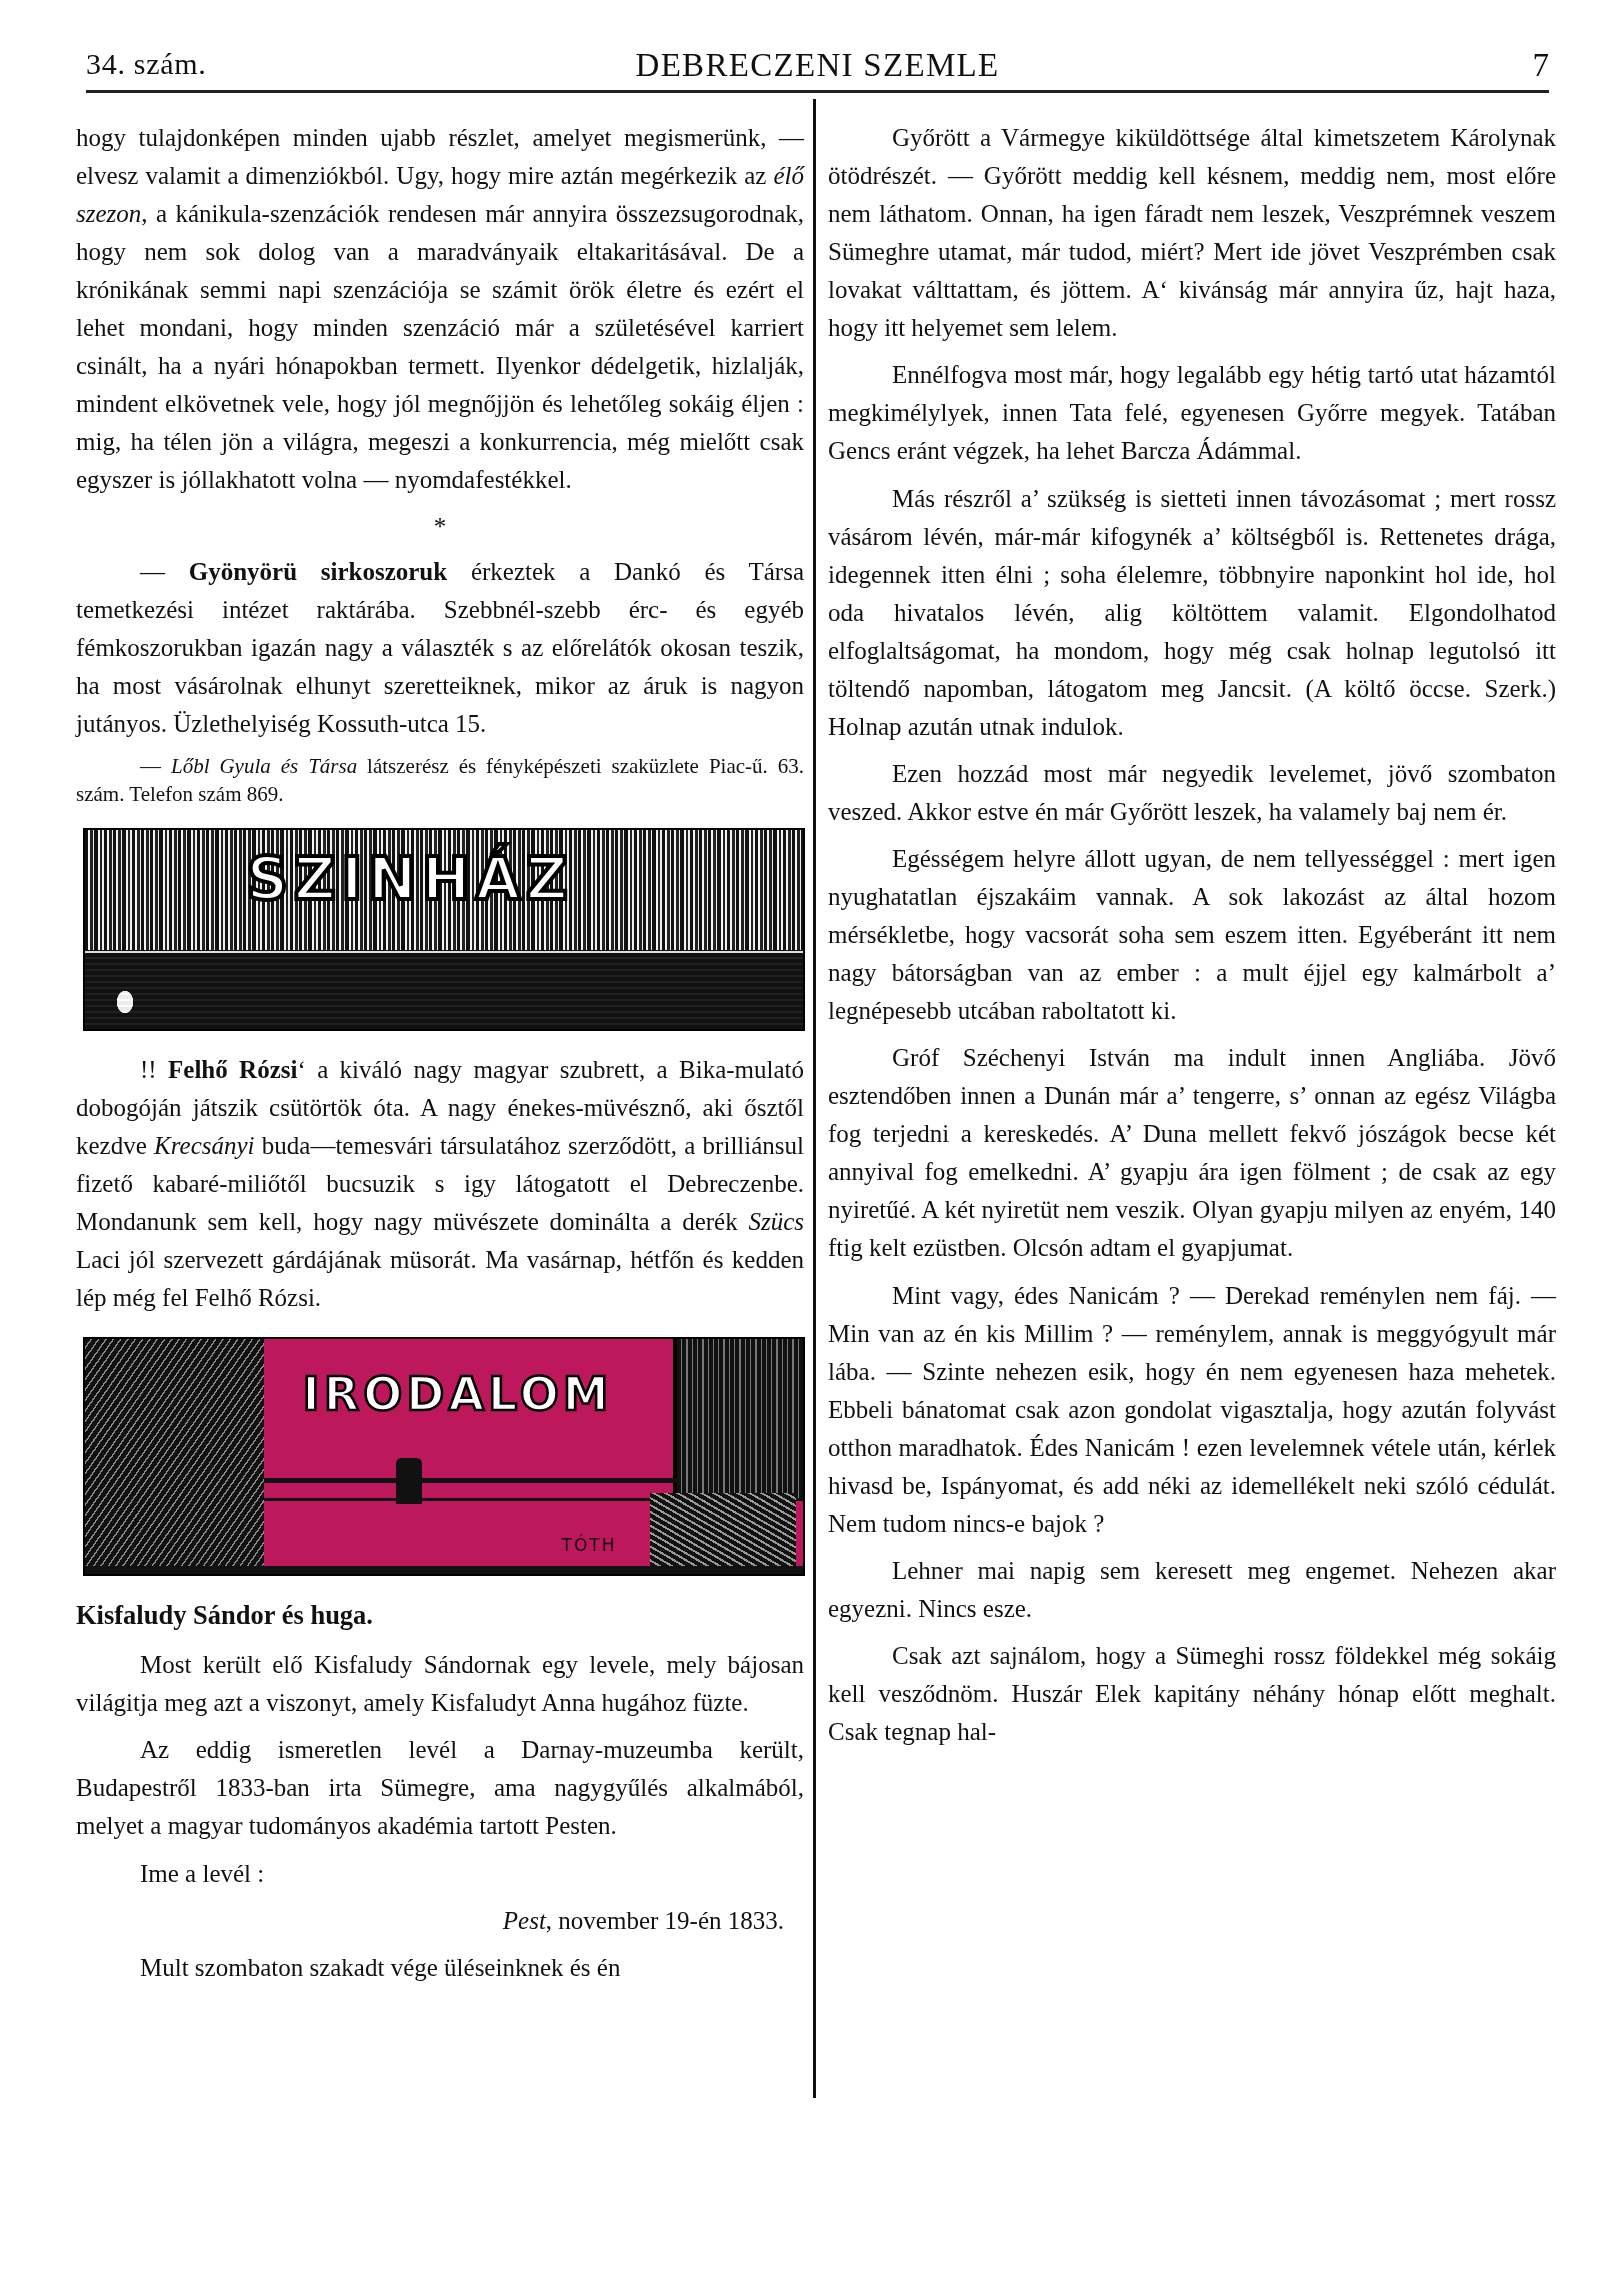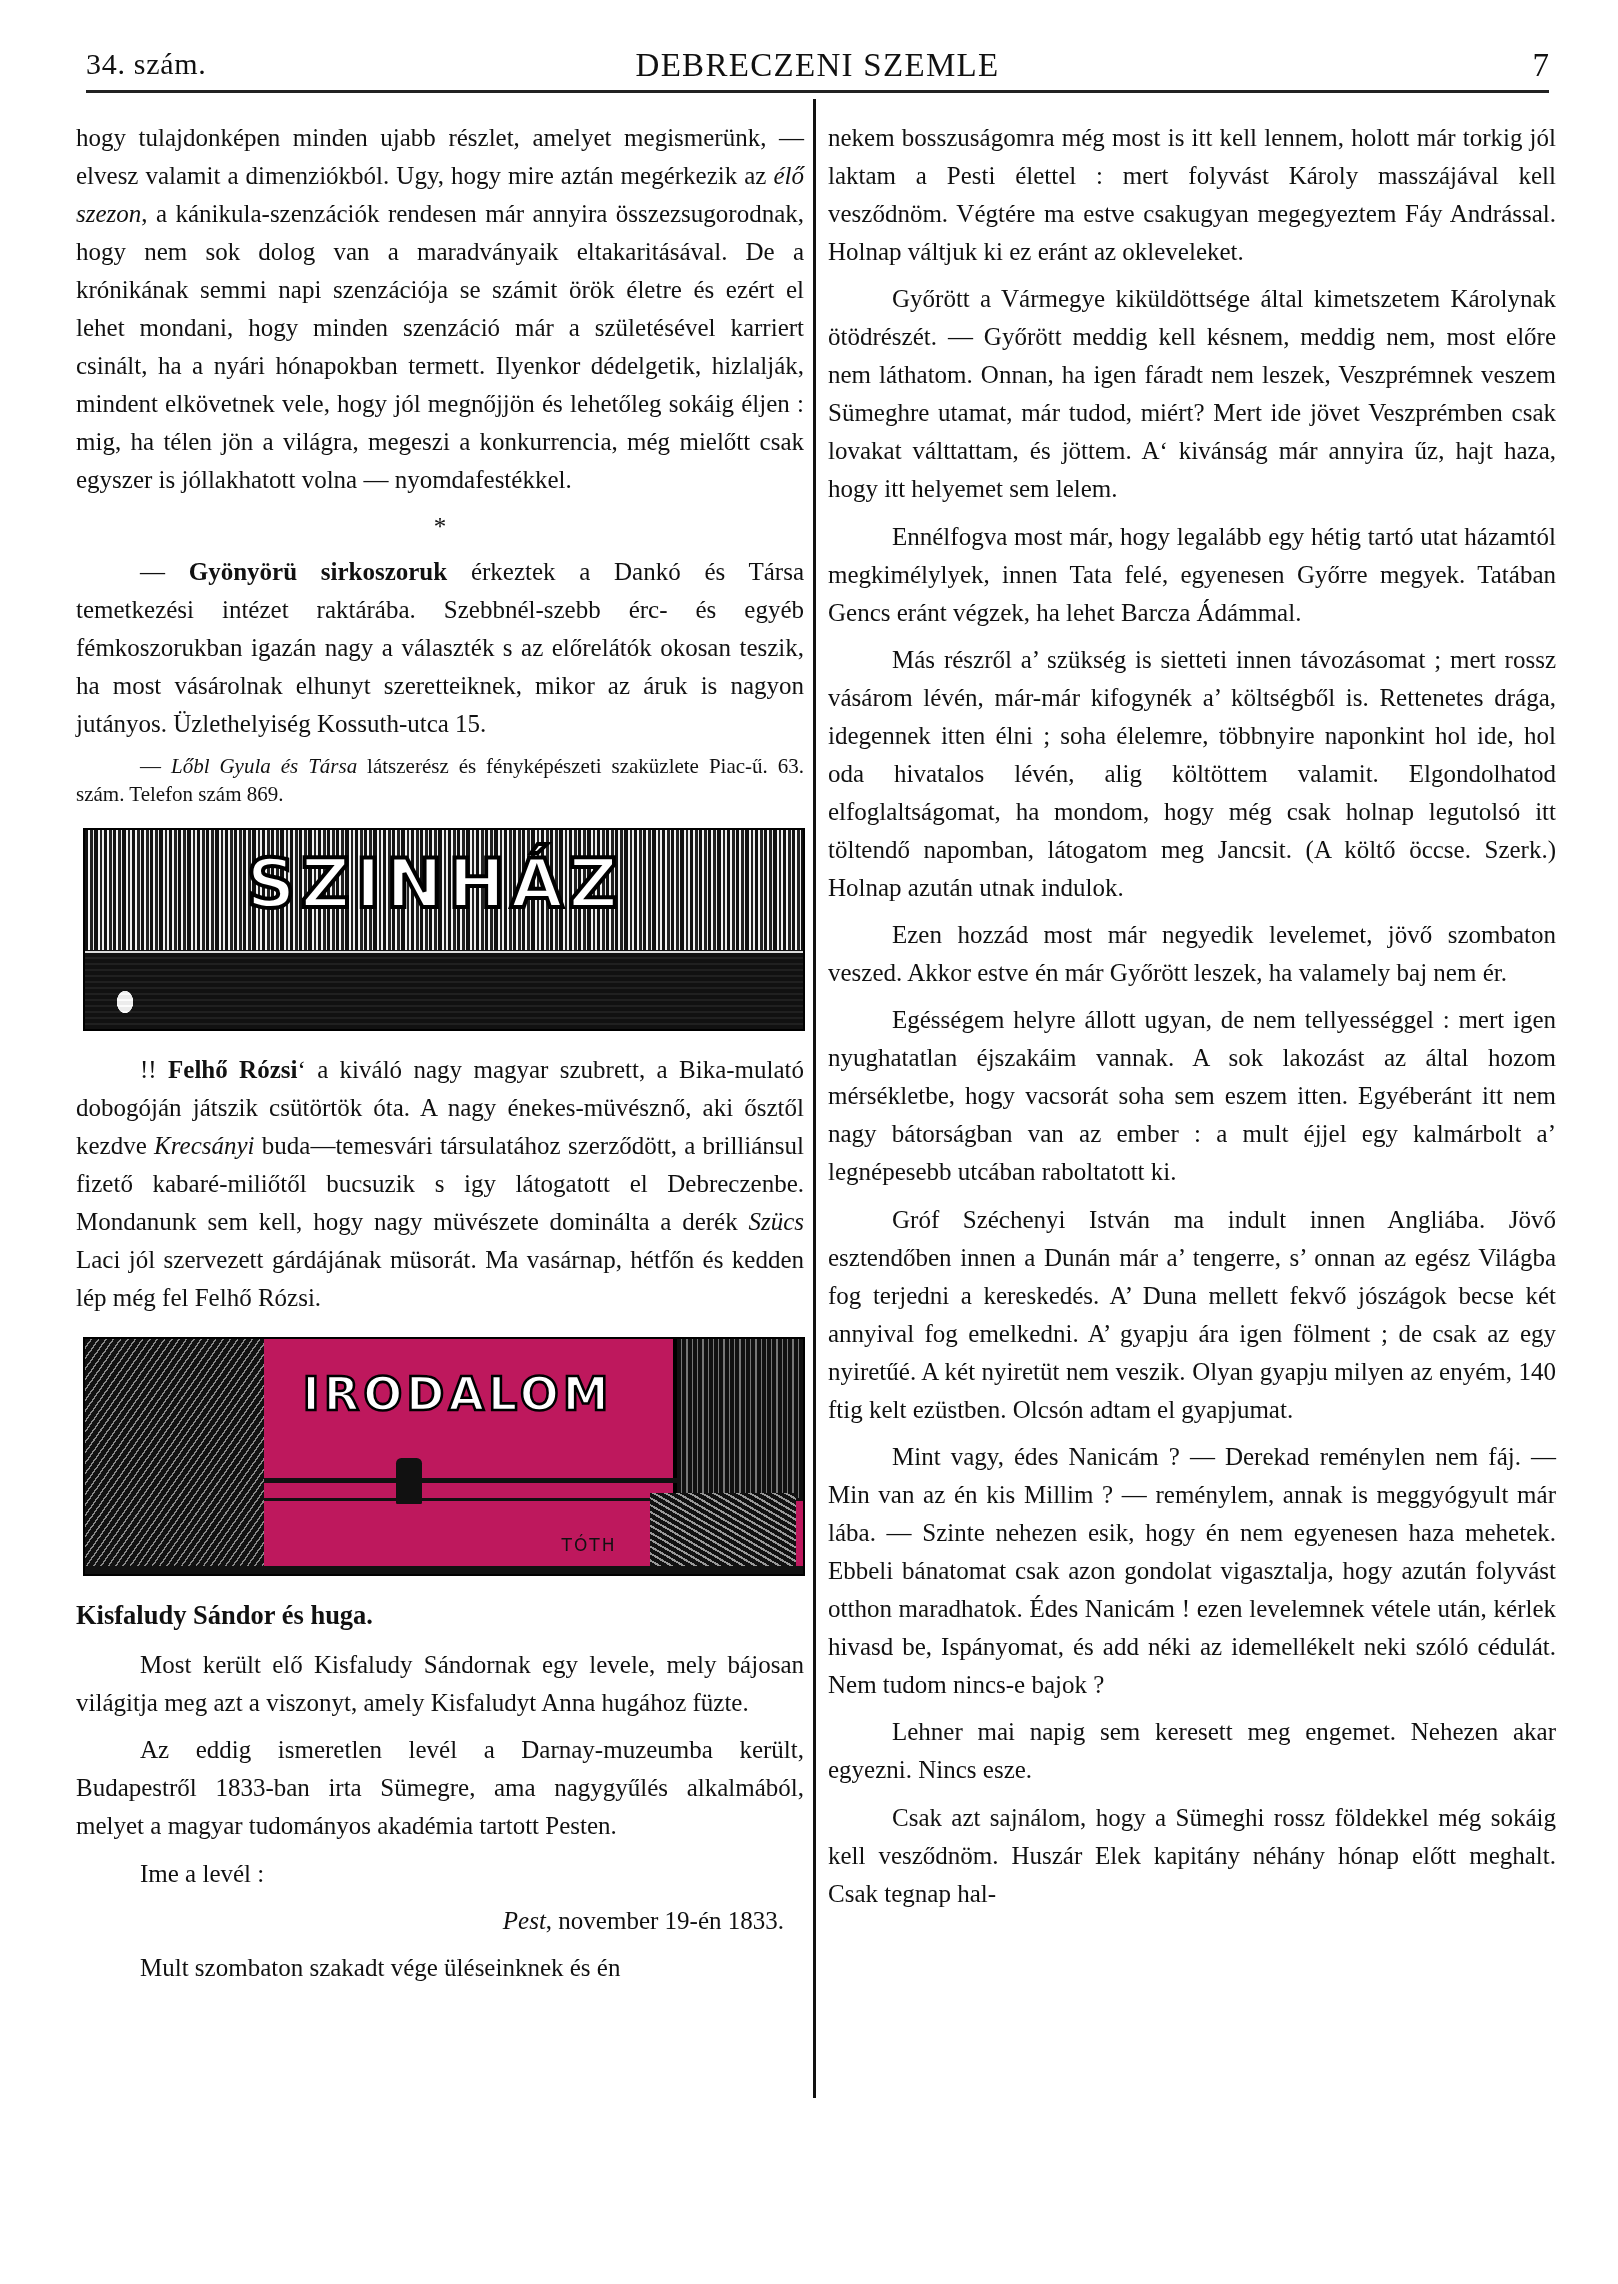--- a/index.html
+++ b/index.html
@@ -25,21 +25,21 @@
   .bold { font-weight: bold; }
   .ital { font-style: italic; }
   .center-title { text-align: left; font-weight: bold; font-size: 26.5px; margin: 16px 0 12px 0 !important; }
   .dateline { text-align: right; padding-right: 20px; }
 
   
   .illus { position: relative; width: 718px; margin: 20px 0 20px 6.6px; background: #111; border: 2px solid #000; overflow: hidden; }
   .szinhaz { height: 199px; background: repeating-linear-gradient(90deg, #111 0 3.3px, #f4f4f4 3.3px 5.3px, #222 5.3px 8px, #eee 8px 9.3px); }
   .szinhaz .band { position: absolute; left: 0; right: 0; bottom: 0; height: 79px; background: repeating-linear-gradient(0deg, #111 0 4px, #ddd 4px 6px); }
   .szinhaz .crowd { position: absolute; left: 0; right: 0; bottom: 0; height: 73px; background: radial-gradient(ellipse 26.5px 36px at 40px 46px, #fff 0 30%, #111 32%), #111; opacity: .92; }
-  .szinhaz .sign { position: absolute; left: 162px; top: 20px; font-family: "DejaVu Sans", sans-serif; font-size: 68px; letter-spacing: 5.3px; color: #fff; -webkit-text-stroke: 4px #000; font-weight: bold; line-height: 1; }
+  .szinhaz .sign { position: absolute; left: 162px; top: 20px; font-family: "DejaVu Sans", sans-serif; font-size: 58px; letter-spacing: 5.3px; color: #fff; -webkit-text-stroke: 4px #000; font-weight: bold; line-height: 1; }
   .irodalom { height: 235px; background: #be185d; }
   .irodalom .man { position: absolute; left: 0; top: 0; width: 179px; height: 100%; background: repeating-linear-gradient(125deg, #111 0 4.6px, #888 4.6px 6px); }
   .irodalom .shelf { position: absolute; right: 0; top: 0; width: 126px; height: 159px; background: repeating-linear-gradient(90deg, #111 0 4px, #777 4px 5.3px); border-left: 4px solid #000; }
   .irodalom .desk { position: absolute; left: 179px; right: 126px; top: 139px; height: 5.3px; background: #111; }
   .irodalom .desk2 { position: absolute; left: 179px; right: 0; top: 159px; height: 3.3px; background: #111; }
   .irodalom .floor { position: absolute; left: 0; right: 0; bottom: 0; height: 8px; background: #111; }
   .irodalom .books { position: absolute; right: 6.6px; bottom: 8px; width: 146px; height: 73px; background: repeating-linear-gradient(30deg, #111 0 4px, #999 4px 6px); }
   .irodalom .inkwell { position: absolute; left: 311px; top: 119px; width: 26.5px; height: 46px; background: #111; border-radius: 5.3px 5.3px 1.3px 1.3px; }
   .irodalom .sign { position: absolute; left: 218px; top: 36px; font-family: "DejaVu Sans", sans-serif; font-size: 46px; font-weight: bold; letter-spacing: 4px; color: #fff; -webkit-text-stroke: 2.6px #000; }
   .irodalom .artist { position: absolute; left: 477px; bottom: 10px; font-family: "DejaVu Sans", sans-serif; font-size: 17px; letter-spacing: 2px; color: #111; }
@@ -88,21 +88,20 @@
 
     <p class="center-title">Kisfaludy Sándor és huga.</p>
     <p class="indent">Most került elő Kisfaludy Sándornak egy levele, mely bájosan világitja meg azt a viszonyt, amely Kisfaludyt Anna hugához füzte.</p>
     <p class="indent">Az eddig ismeretlen levél a Darnay-muzeumba került, Budapestről 1833-ban irta Sümegre, ama nagygyűlés alkalmából, melyet a magyar tudományos akadémia tartott Pesten.</p>
     <p class="indent">Ime a levél :</p>
     <p class="dateline"><span class="ital">Pest</span><span>, november 19-én 1833.</span></p>
     <p class="indent">Mult szombaton szakadt vége üléseinknek és én</p>
   </div>
 
   <div class="col col-right">
-    <p>nekem bosszuságomra még most is itt kell lennem, holott már torkig jól laktam a Pesti élettel : mert folyvást Károly masszájával kell vesződnöm. Végtére ma estve csakugyan megegyeztem Fáy Andrással. Holnap váltjuk ki ez eránt az okleveleket.</p>
     <p class="indent">Győrött a Vármegye kiküldöttsége által kimetszetem Károlynak ötödrészét. — Győrött meddig kell késnem, meddig nem, most előre nem láthatom. Onnan, ha igen fáradt nem leszek, Veszprémnek veszem Sümeghre utamat, már tudod, miért? Mert ide jövet Veszprémben csak lovakat válttattam, és jöttem. A‘ kivánság már annyira űz, hajt haza, hogy itt helyemet sem lelem.</p>
     <p class="indent">Ennélfogva most már, hogy legalább egy hétig tartó utat házamtól megkimélylyek, innen Tata felé, egyenesen Győrre megyek. Tatában Gencs eránt végzek, ha lehet Barcza Ádámmal.</p>
     <p class="indent">Más részről a’ szükség is sietteti innen távozásomat ; mert rossz vásárom lévén, már-már kifogynék a’ költségből is. Rettenetes drága, idegennek itten élni ; soha élelemre, többnyire naponkint hol ide, hol oda hivatalos lévén, alig költöttem valamit. Elgondolhatod elfoglaltságomat, ha mondom, hogy még csak holnap legutolsó itt töltendő napomban, látogatom meg Jancsit. (A költő öccse. Szerk.) Holnap azután utnak indulok.</p>
     <p class="indent">Ezen hozzád most már negyedik levelemet, jövő szombaton veszed. Akkor estve én már Győrött leszek, ha valamely baj nem ér.</p>
     <p class="indent">Egésségem helyre állott ugyan, de nem tellyességgel : mert igen nyughatatlan éjszakáim vannak. A sok lakozást az által hozom mérsékletbe, hogy vacsorát soha sem eszem itten. Egyéberánt itt nem nagy bátorságban van az ember : a mult éjjel egy kalmárbolt a’ legnépesebb utcában raboltatott ki.</p>
     <p class="indent">Gróf Széchenyi István ma indult innen Angliába. Jövő esztendőben innen a Dunán már a’ tengerre, s’ onnan az egész Világba fog terjedni a kereskedés. A’ Duna mellett fekvő jószágok becse két annyival fog emelkedni. A’ gyapju ára igen fölment ; de csak az egy nyiretűé. A két nyiretüt nem veszik. Olyan gyapju milyen az enyém, 140 ftig kelt ezüstben. Olcsón adtam el gyapjumat.</p>
     <p class="indent">Mint vagy, édes Nanicám ? — Derekad reménylen nem fáj. — Min van az én kis Millim ? — reménylem, annak is meggyógyult már lába. — Szinte nehezen esik, hogy én nem egyenesen haza mehetek. Ebbeli bánatomat csak azon gondolat vigasztalja, hogy azután folyvást otthon maradhatok. Édes Nanicám ! ezen levelemnek vétele után, kérlek hivasd be, Ispányomat, és add néki az idemellékelt neki szóló cédulát. Nem tudom nincs-e bajok ?</p>
     <p class="indent">Lehner mai napig sem keresett meg engemet. Nehezen akar egyezni. Nincs esze.</p>
     <p class="indent">Csak azt sajnálom, hogy a Sümeghi rossz földekkel még sokáig kell vesződnöm. Huszár Elek kapitány néhány hónap előtt meghalt. Csak tegnap hal-</p>
   </div>

